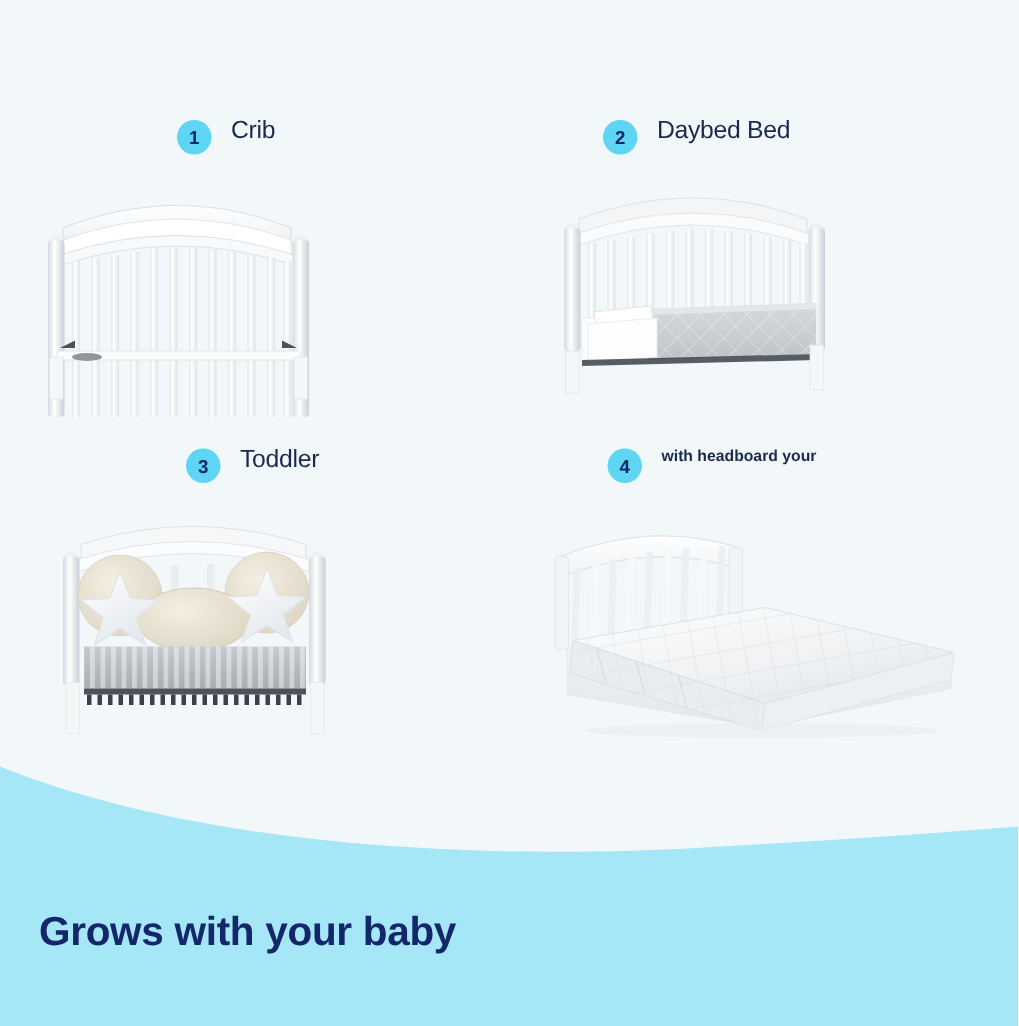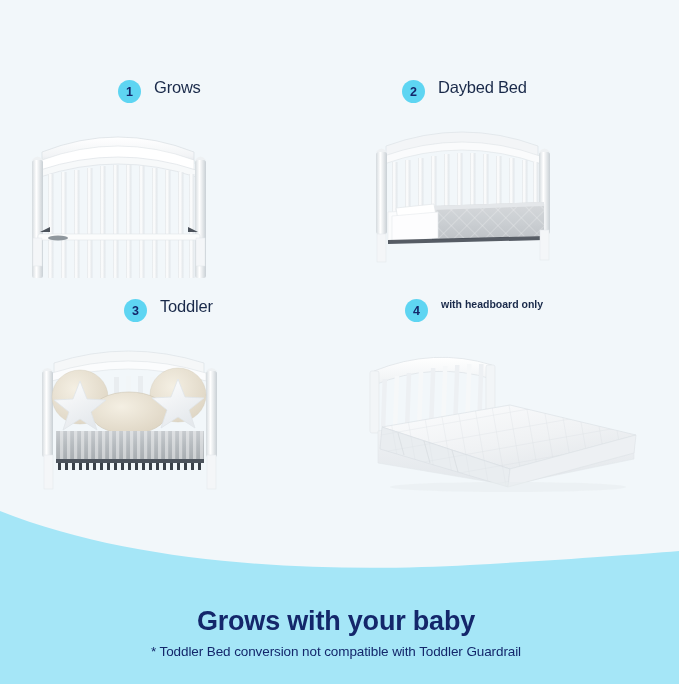--- a/index.html
+++ b/index.html
@@ -23,21 +23,20 @@
   }
 
   
   .banner {
     position: absolute;
     left: 0;
     top: 495px;
     width: 679px;
     height: 189px;
     overflow: hidden;
-    text-align: center;
   }
   .banner-svg {
     position: absolute;
     left: 0;
     top: 0;
     display: block;
   }
   .banner-text {
     position: absolute;
     left: 26px;
@@ -131,21 +130,21 @@
 <body>
 
 <div class="page">
 
   <div class="grid">
 
     <div class="cell cell-1">
       <div class="cell-head">
         <div class="badge">1</div>
         <div class="label-wrap">
-          <div class="label-main">Grows</div>
+          <div class="label-main">Crib</div>
         </div>
       </div>
       <div class="art">
         <svg width="300" height="165" viewBox="0 0 300 165" xmlns="http://www.w3.org/2000/svg">
           <defs>
             <linearGradient id="slatG" x1="0" y1="0" x2="1" y2="0">
               <stop offset="0%" stop-color="#e2e6e9"></stop>
               <stop offset="35%" stop-color="#ffffff"></stop>
               <stop offset="100%" stop-color="#dfe4e8"></stop>
             </linearGradient>
@@ -358,21 +357,21 @@
           <rect x="26" y="120" width="9" height="34" fill="#f4f6f8" stroke="#e2e7ea" stroke-width="0.5"></rect>
           <rect x="189" y="120" width="9" height="34" fill="#f4f6f8" stroke="#e2e7ea" stroke-width="0.5"></rect>
         </svg>
       </div>
     </div>
 
     <div class="cell cell-4">
       <div class="cell-head">
         <div class="badge">4</div>
         <div class="label-wrap">
-          <div class="label-sub">with headboard only</div>
+          <div class="label-sub">with headboard your</div>
         </div>
       </div>
       <div class="art">
         <svg width="300" height="165" viewBox="0 0 300 165" xmlns="http://www.w3.org/2000/svg">
           <defs>
             <linearGradient id="hbG" x1="0" y1="0" x2="0" y2="1">
               <stop offset="0%" stop-color="#ffffff"></stop>
               <stop offset="100%" stop-color="#eef1f3"></stop>
             </linearGradient>
             <linearGradient id="comfG" x1="0.1" y1="0" x2="0.9" y2="1">
@@ -429,17 +428,16 @@
     </div>
 
   </div>
 
   <div class="banner">
     <svg class="banner-svg" width="679" height="189" viewBox="0 0 679 189" xmlns="http://www.w3.org/2000/svg">
       <path d="M0 16 C 140 72, 330 78, 470 70 C 560 65, 630 60, 679 56 L679 189 L0 189 Z" fill="#a5e6f7"></path>
     </svg>
     <div class="banner-text">
       <div class="banner-title">Grows with your baby</div>
-      <div class="banner-note">* Toddler Bed conversion not compatible with Toddler Guardrail</div>
     </div>
   </div>
 
 </div>
 
 </body></html>

